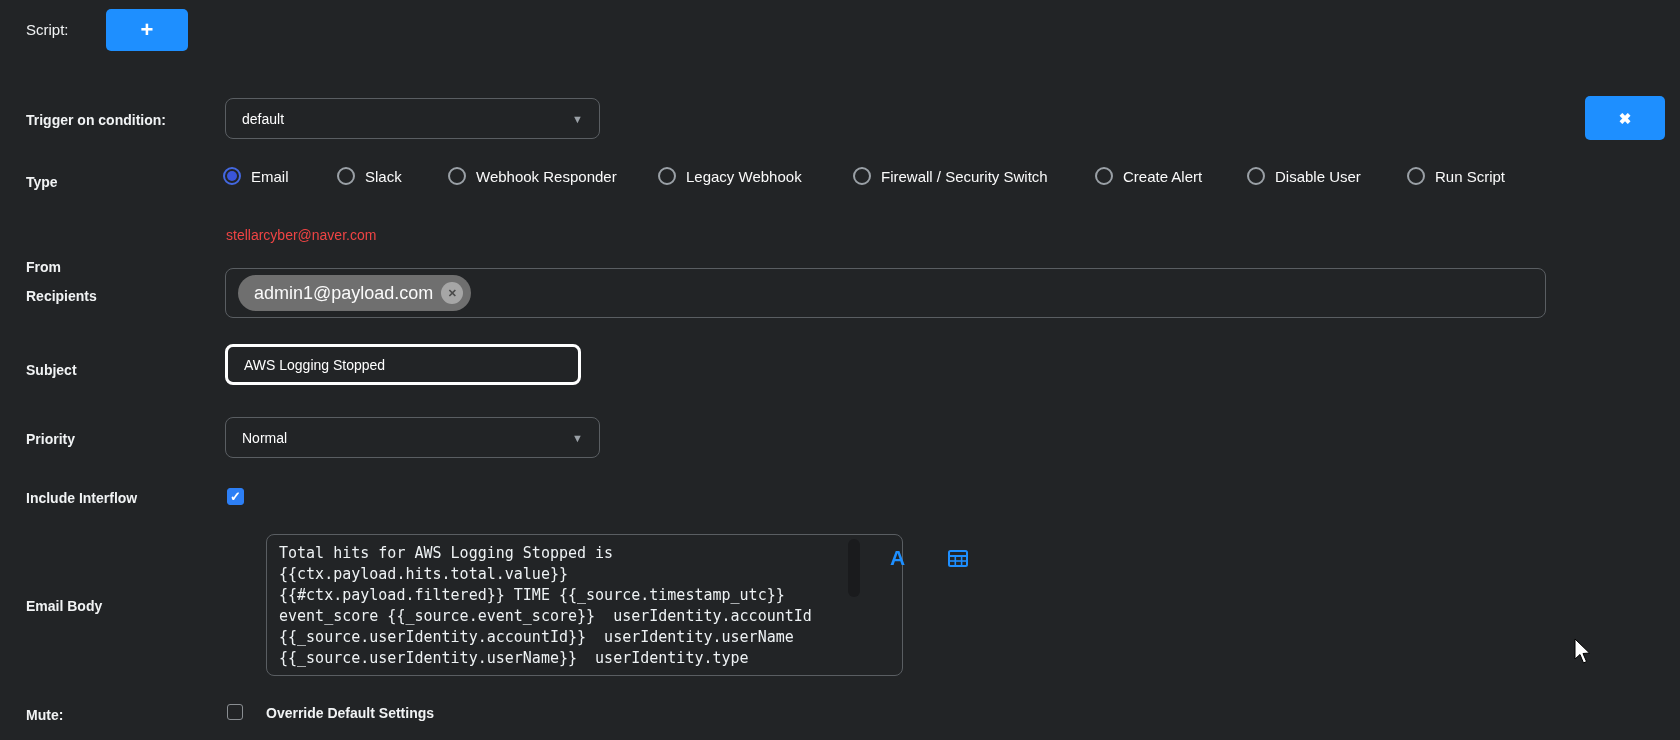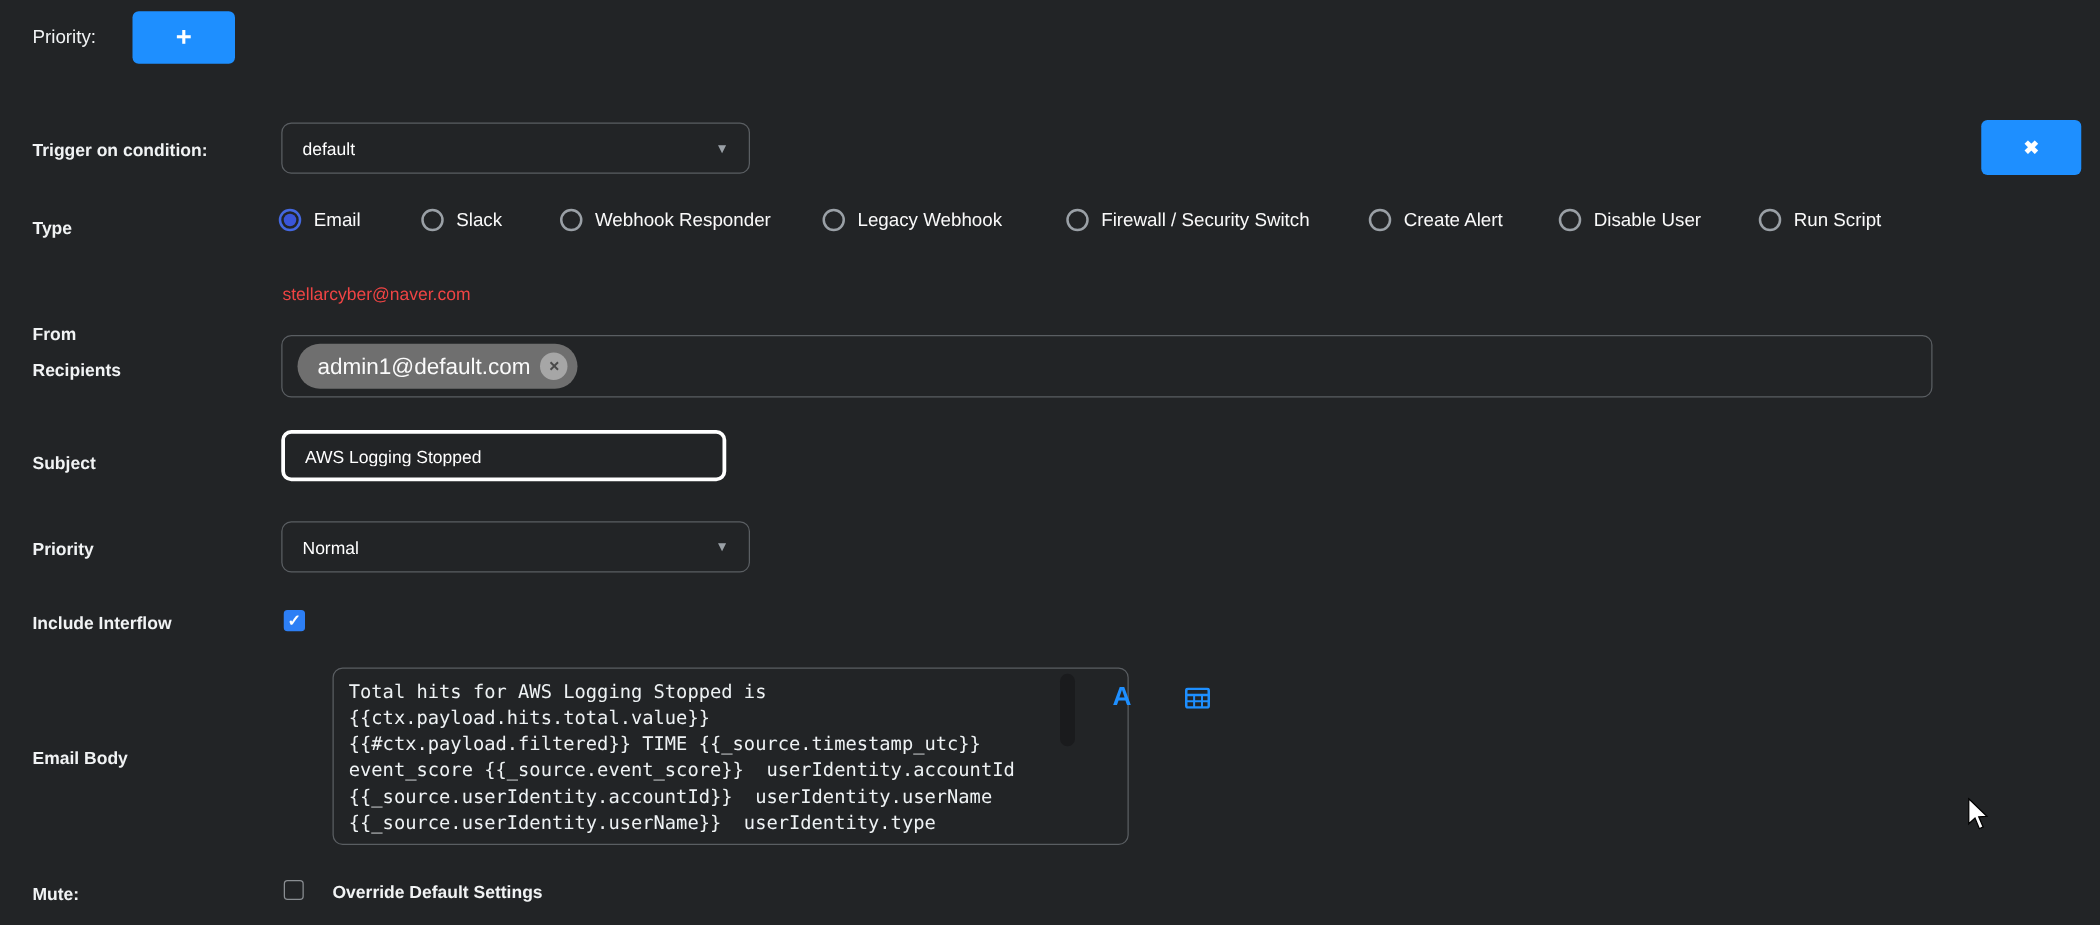--- a/index.html
+++ b/index.html
@@ -89,21 +89,21 @@
   .value-text{font-size:14px;color:#ef4444;}
   .mute-option{font-size:14px;color:#f1f3f4;}
 
   .cursor{pointer-events:none;}
 </style>
 </head>
 <body>
 
 <div>
 
-  <span class="abs lbl-reg" style="left:26px;top:21px;">Priority:</span>
+  <span class="abs lbl-reg" style="left:26px;top:21px;">Script:</span>
   <button class="abs blue-btn" style="left:106px;top:9px;width:82px;height:42px;">
     <span class="plus-glyph">+</span>
   </button>
 
   <span class="abs lbl" style="left:26px;top:112px;">Trigger on condition:</span>
   <div class="abs combo" style="left:225px;top:98px;width:375px;height:41px;">
     <span>default</span>
     <span class="caret">▼</span>
   </div>
   <button class="abs blue-btn" style="left:1585px;top:96px;width:80px;height:44px;">
@@ -145,21 +145,21 @@
         <span class="radio-label">Run Script</span>
       </label>
     </div>
 
   <span class="abs lbl" style="left:26px;top:227px;margin-top:32px;">From</span>
   <span class="abs value-text" style="left:226px;top:227px;">stellarcyber@naver.com</span>
 
   <span class="abs lbl" style="left:26px;top:288px;">Recipients</span>
   <div class="abs chip-box" style="left:225px;top:268px;width:1321px;height:50px;">
     <div class="chip">
-      <span class="chip-text">admin1@default.com</span>
+      <span class="chip-text">admin1@payload.com</span>
       <span class="chip-x">✕</span>
     </div>
   </div>
 
   <span class="abs lbl" style="left:26px;top:362px;">Subject</span>
   <input class="abs text-input" style="left: 225px; top: 344px; width: 356px; height: 41px;" value="AWS Logging Stopped">
 
   <span class="abs lbl" style="left:26px;top:431px;">Priority</span>
   <div class="abs combo" style="left:225px;top:417px;width:375px;height:41px;">
     <span>Normal</span>

